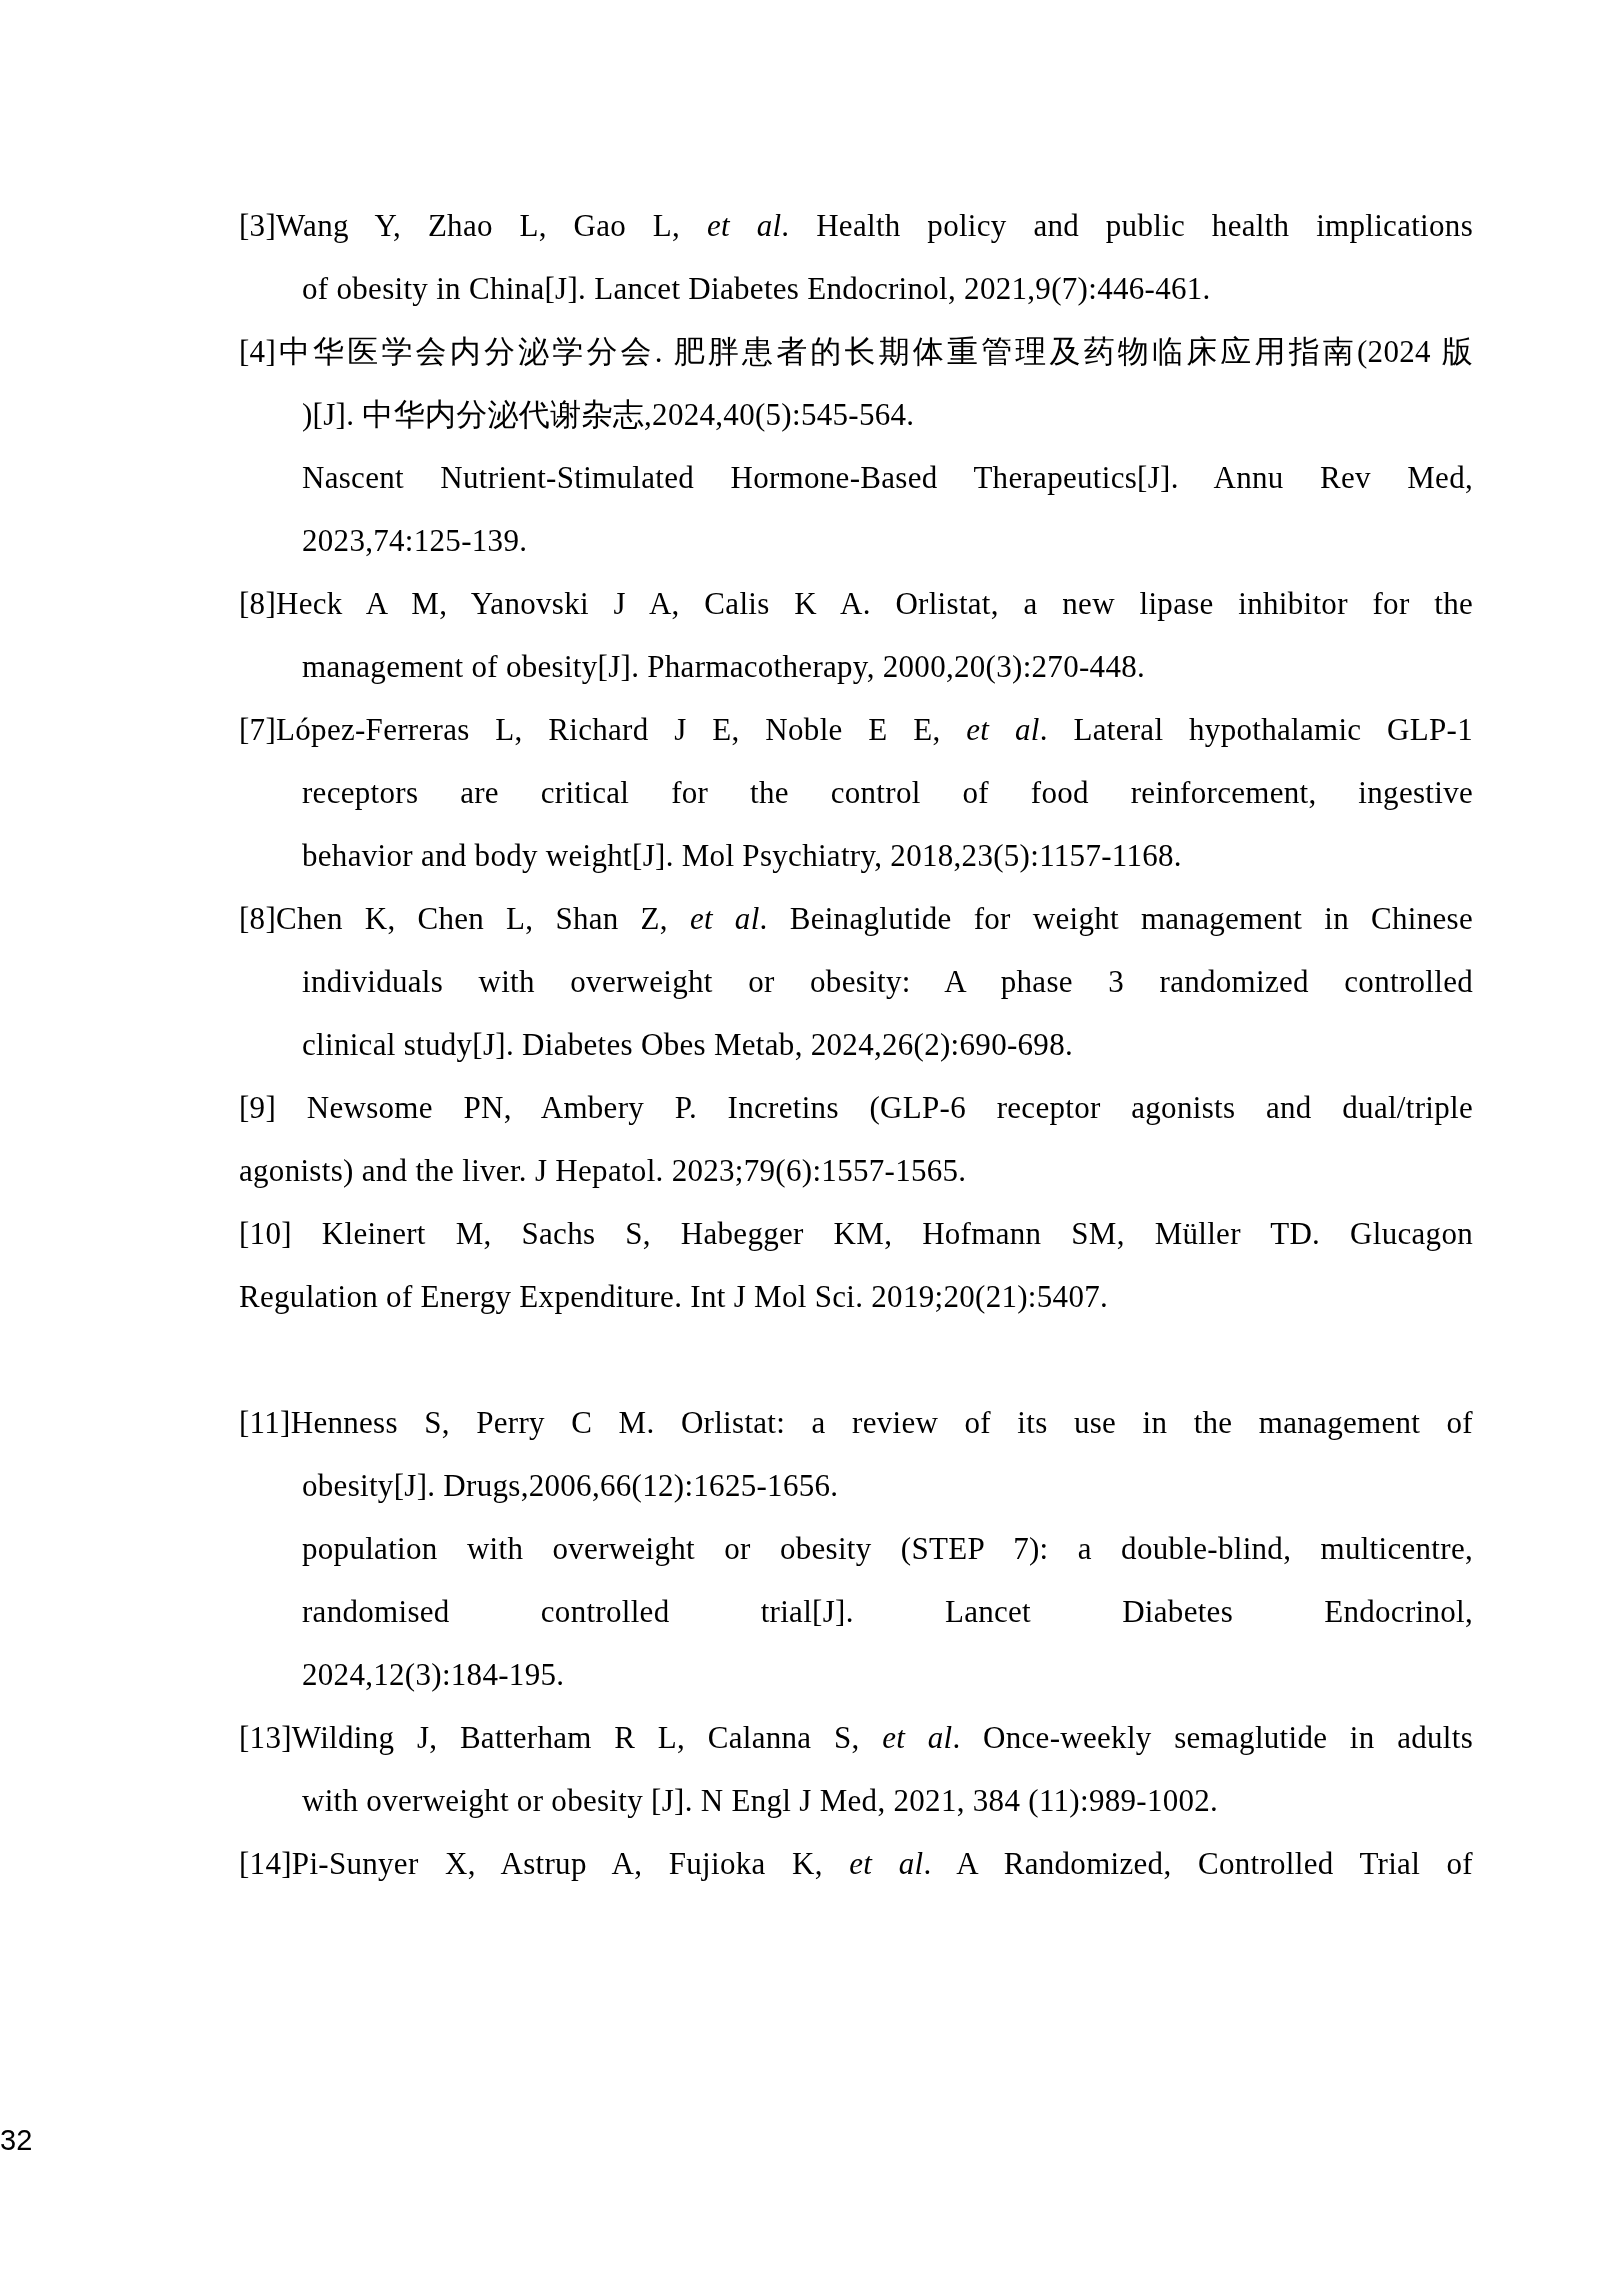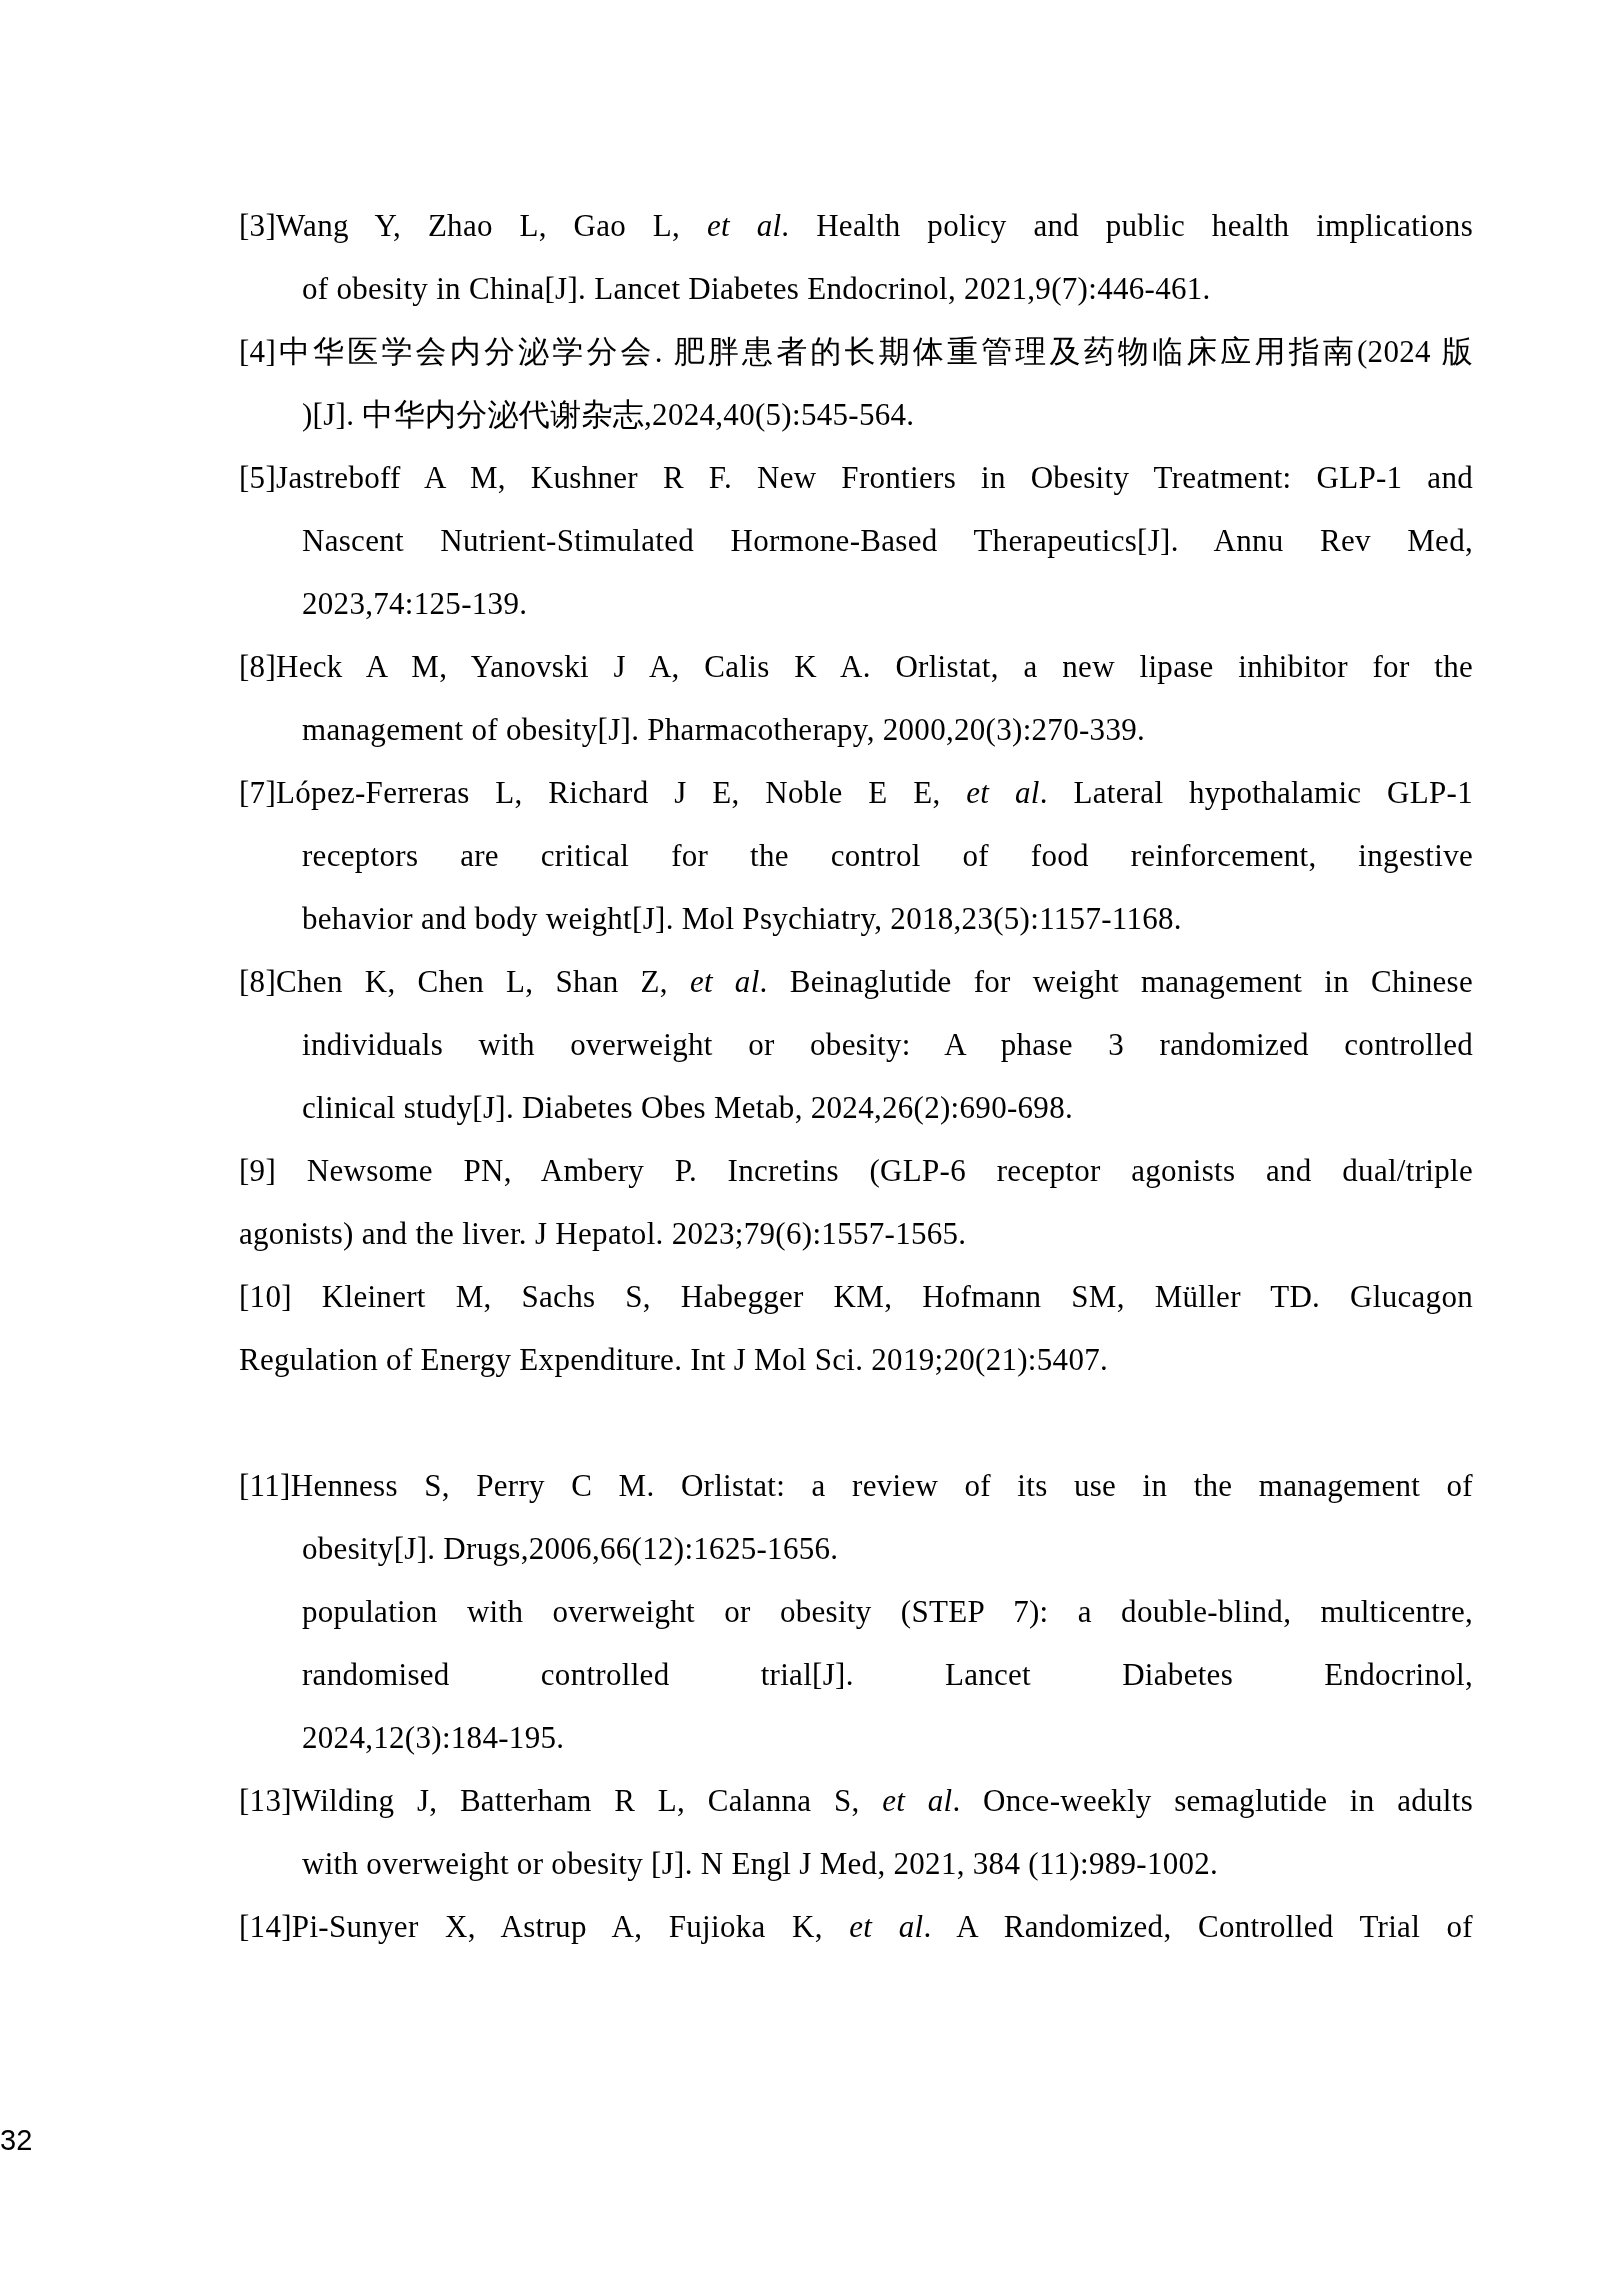--- a/index.html
+++ b/index.html
@@ -53,28 +53,27 @@
     <div class="ln just"><span>[3]Wang Y, Zhao L, Gao L, </span><i>et al</i><span>. Health policy and public health implications</span></div>
     <div class="ln ind"><span>of obesity in China[J]. Lancet Diabetes Endocrinol, 2021,9(7):446-461.</span></div>
   </section>
 
   <section>
     <div class="ln just"><span>[4]中华医学会内分泌学分会. 肥胖患者的长期体重管理及药物临床应用指南(2024 版</span></div>
     <div class="ln ind"><span>)[J]. 中华内分泌代谢杂志,2024,40(5):545-564.</span></div>
   </section>
 
   <section>
-    <div class="ln just"><span>[5]Jastreboff A M, Kushner R F. New Frontiers in Obesity Treatment: GLP-1 and</span></div>
     <div class="ln ind just"><span>Nascent Nutrient-Stimulated Hormone-Based Therapeutics[J]. Annu Rev Med,</span></div>
     <div class="ln ind"><span>2023,74:125-139.</span></div>
   </section>
 
   <section>
     <div class="ln just"><span>[8]Heck A M, Yanovski J A, Calis K A. Orlistat, a new lipase inhibitor for the</span></div>
-    <div class="ln ind"><span>management of obesity[J]. Pharmacotherapy, 2000,20(3):270-339.</span></div>
+    <div class="ln ind"><span>management of obesity[J]. Pharmacotherapy, 2000,20(3):270-448.</span></div>
   </section>
 
   <section>
     <div class="ln just"><span>[7]López-Ferreras L, Richard J E, Noble E E, </span><i>et al</i><span>. Lateral hypothalamic GLP-1</span></div>
     <div class="ln ind just"><span>receptors are critical for the control of food reinforcement, ingestive</span></div>
     <div class="ln ind"><span>behavior and body weight[J]. Mol Psychiatry, 2018,23(5):1157-1168.</span></div>
   </section>
 
   <section>
     <div class="ln just"><span>[8]Chen K, Chen L, Shan Z, </span><i>et al</i><span>. Beinaglutide for weight management in Chinese</span></div>

